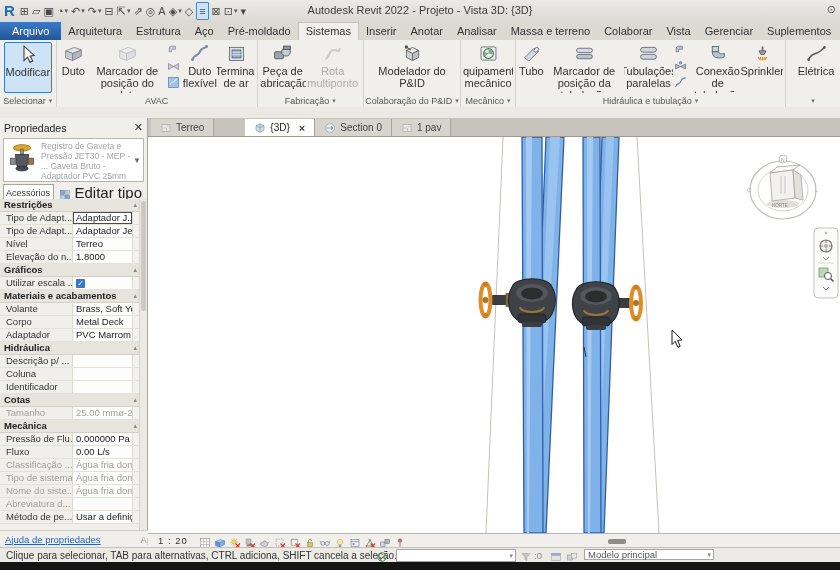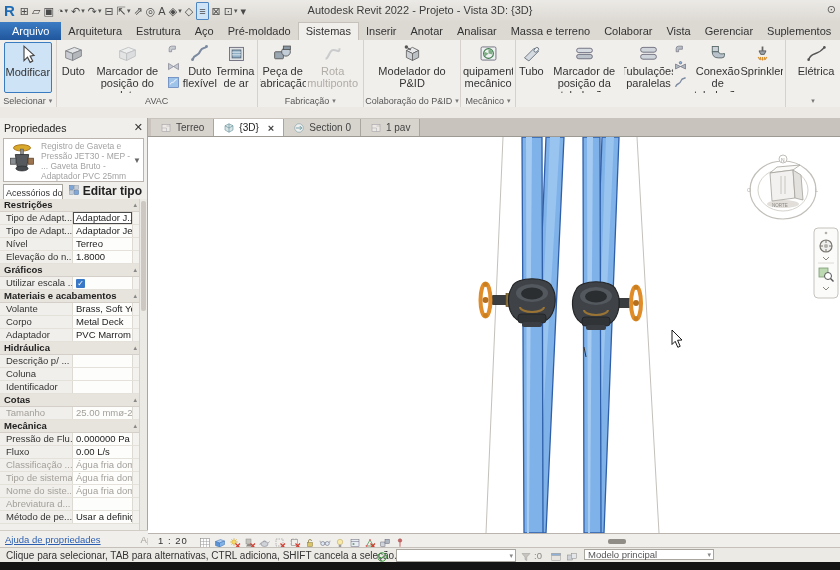--- a/index.html
+++ b/index.html
@@ -44,42 +44,42 @@
   #prop-header{height:19px;display:flex;align-items:center;justify-content:space-between;padding:0 4px;}
   #prop-title{font-size:10.5px;color:#222;}
   #prop-close{font-size:11px;color:#333;font-weight:bold;}
   #tsbox{margin:1px 3px;background:#fff;border:1px solid #b9b5ae;height:42px;display:flex;}
   #tsimg{width:36px;display:flex;align-items:center;justify-content:center;}
   #tsimg svg{width:30px;height:34px;}
   #tstext{flex:1;font-size:8.5px;color:#a3a3a3;line-height:1.18;padding:2px 1px;overflow:hidden;}
   #tscaret{width:10px;color:#666;font-size:8px;display:flex;align-items:center;}
   #crow{display:flex;margin:2px 3px;gap:3px;height:17px;}
   #fcombo{flex:1;background:#fff;border:1px solid #a9a59f;font-size:9px;display:flex;align-items:center;color:#333;padding:0 2px;overflow:hidden;white-space:nowrap;}
-  #etbtn{display:flex;align-items:flex-start;gap:3px;font-size:12px;color:#222;padding:0 2px;font-weight:bold;}
+  #etbtn{display:flex;align-items:center;gap:3px;font-size:15px;color:#222;padding:0 2px;}
   #etbtn .ic{width:12px;height:12px;}
   #etbtn .ic svg{width:100%;height:100%;}
   #pgrid{position:absolute;left:0;top:81px;width:141px;}
   .prow{display:flex;height:13px;line-height:12px;font-size:9.5px;border-bottom:1px solid #e4e1db;box-sizing:border-box;}
   .prow .plabel{width:66px;padding-left:6px;color:#333;overflow:hidden;white-space:nowrap;flex:none;}
   .prow .pvalue{flex:1;background:#fdfdfc;border-left:1px solid #ddd9d3;padding-left:3px;overflow:hidden;white-space:nowrap;color:#222;}
   .prow .pbtn{width:8px;background:#f4f2ee;border-left:1px solid #ddd9d3;flex:none;}
   .prow.disabled .plabel,.prow.disabled .pvalue{color:#a3a09a;}
   .prow.selected .pvalue{box-shadow:inset 0 0 0 1px #4a4a4a;background:#fff;}
   .prow.section{background:#e7e3dd;font-weight:bold;color:#222;padding-left:4px;justify-content:space-between;align-items:center;border-bottom:1px solid #d4d0c9;}
   .prow.section .pin{font-size:7px;color:#888;padding-right:4px;font-weight:normal;}
   .cb{display:inline-block;width:9px;height:9px;background:#3878c7;color:#fff;font-size:8px;line-height:9px;text-align:center;margin-top:1px;border-radius:1px;}
   #pscroll{position:absolute;right:0;top:81px;width:7px;height:331px;background:#eceae5;border-left:1px solid #d6d2cb;}
   #pscroll .thumb{position:absolute;left:1px;top:2px;width:5px;height:110px;background:#cdc9c2;border-radius:2px;}
   #prop-footer{position:absolute;left:0;bottom:0;width:148px;height:17px;background:#f1efeb;border-top:1px solid #d0ccc6;display:flex;align-items:center;justify-content:space-between;padding:0 5px;box-sizing:border-box;gap:34px;}
   #prop-help{font-size:9.5px;color:#2a5db0;text-decoration:underline;white-space:nowrap;}
   #prop-apply{font-size:9.5px;color:#a5a29c;padding:0 6px;}
   
   #tabbar{position:absolute;left:148px;top:118px;width:692px;height:19px;background:#c8c4bd;border-bottom:1px solid #9d9993;display:flex;align-items:stretch;padding-left:3px;box-sizing:border-box;}
   .vtab{display:flex;align-items:center;gap:4px;padding:0 9px;font-size:10px;color:#444;background:#d7d3cd;border-right:1px solid #aaa69f;margin-top:1px;}
-  .vtab.active{background:#fff;color:#222;}
+  .vtab.active{background:#fff;color:#222;margin-left:31px;}
   .vicon{width:12px;height:12px;}
   .vicon svg{width:100%;height:100%;}
   .vclose{margin-left:5px;color:#444;font-size:11px;font-weight:bold;}
   
   #canvas{position:absolute;left:148px;top:137px;width:692px;height:396px;background:#ffffff;}
   #canvas svg{position:absolute;left:0;top:0;}
   
   #controlbar{position:absolute;left:148px;top:533px;width:692px;height:14px;background:#f1efeb;border-top:1px solid #b9b5ae;display:flex;align-items:center;box-sizing:border-box;padding-left:10px;gap:3px;}
   #scale-label{font-size:9.5px;color:#333;margin-right:8px;letter-spacing:1px;}
   .cicon{width:12px;height:12px;}
@@ -325,20 +325,24 @@
       </div>
       <div class="bb" style="width:42px">
         <span class="ic"><svg viewBox="0 0 24 24" xmlns="http://www.w3.org/2000/svg">
               <path d="M12 4 v5" stroke="#666" stroke-width="2"></path>
               <path d="M8 9 h8 l-2 4 h-4 z" fill="#9aa2ab" stroke="#555"></path>
               <path d="M7 16 l2 3 M12 16 v4 M17 16 l-2 3 M9.5 16 l0.8 3.5 M14.5 16 l-0.8 3.5" stroke="#d98f2e" stroke-width="1.3"></path>
             </svg></span>
         <span class="lb">Sprinkler</span>
       </div>
     </div>
+    <div class="plab">
+        <span>Hidráulica e tubulação</span>
+        <span class="lcaret">▾</span>
+      </div>
   </div>
 
   <div class="panel" style="flex:1;border-right:none">
     <div class="pbody" style="justify-content:flex-start;padding-left:8px">
       <div class="bb" style="width:44px">
         <span class="ic"><svg viewBox="0 0 24 24" xmlns="http://www.w3.org/2000/svg">
               <path d="M3 19 C7 9 12 16 21 5" fill="none" stroke="#555" stroke-width="1.6"></path>
               <circle cx="3" cy="19" r="1.5" fill="#555"></circle>
               <circle cx="21" cy="5" r="1.5" fill="#555"></circle>
             </svg></span>

